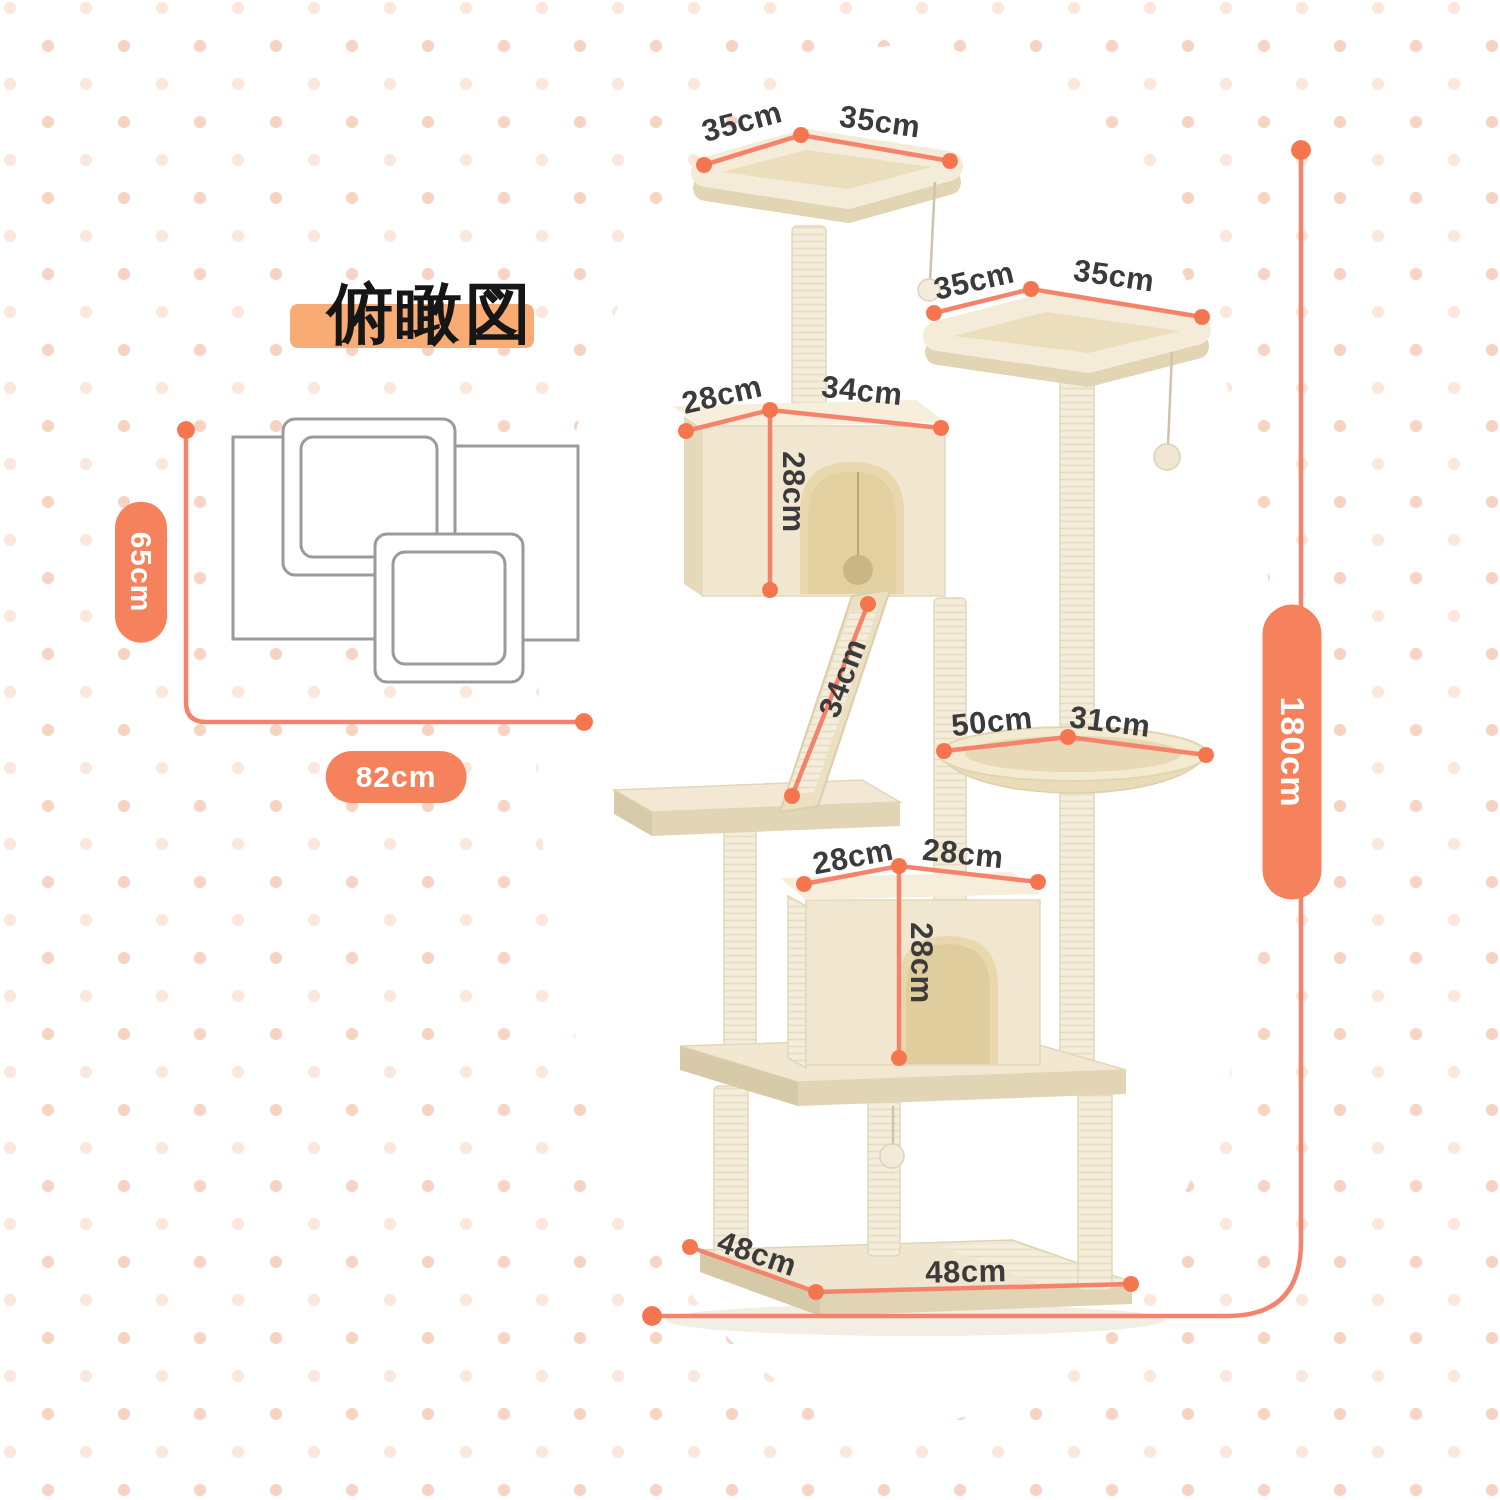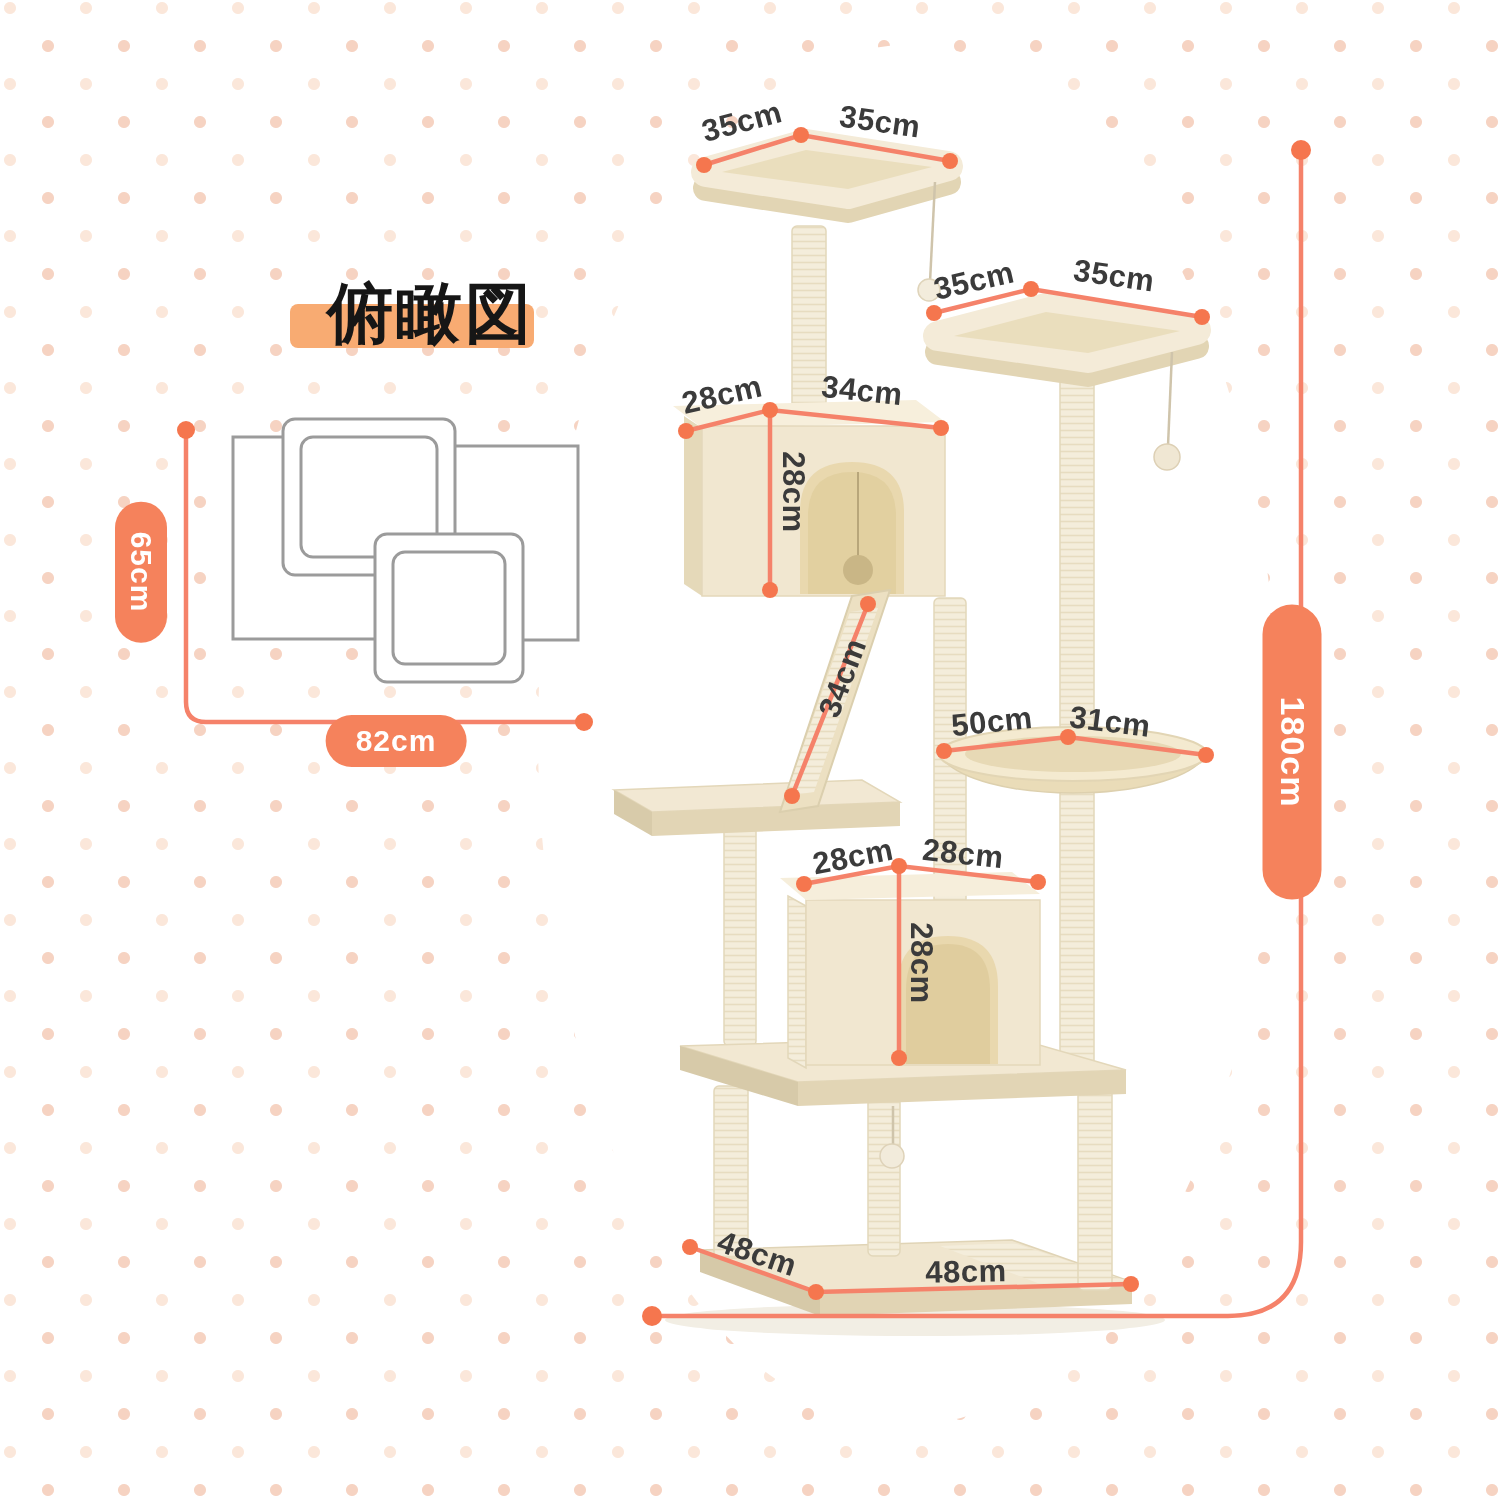--- a/index.html
+++ b/index.html
@@ -211,16 +211,16 @@
   <span class="dim" style="left:843px; top:678px; --r:-69deg;">34cm</span>
   <span class="dim" style="left:992px; top:722px; --r:-6deg;">50cm</span>
   <span class="dim" style="left:1110px; top:722px; --r:7deg;">31cm</span>
   <span class="dim" style="left:853px; top:857px; --r:-11deg;">28cm</span>
   <span class="dim" style="left:963px; top:854px; --r:6deg;">28cm</span>
   <span class="dim" style="left:921px; top:963px; --r:90deg;">28cm</span>
   <span class="dim" style="left:757px; top:1254px; --r:19deg;">48cm</span>
   <span class="dim" style="left:966px; top:1272px; --r:-1deg;">48cm</span>
 
   <span class="pill" style="left:141px; top:572px; --r:90deg;">65cm</span>
-  <span class="pill" style="left:396px; top:741px;">82cm</span>
+  <span class="pill" style="left:396px; top:777px;">82cm</span>
   <span class="pill tall" style="left:1292px; top:752px; --r:90deg;">180cm</span>
 
 </div>
 
 </body></html>

